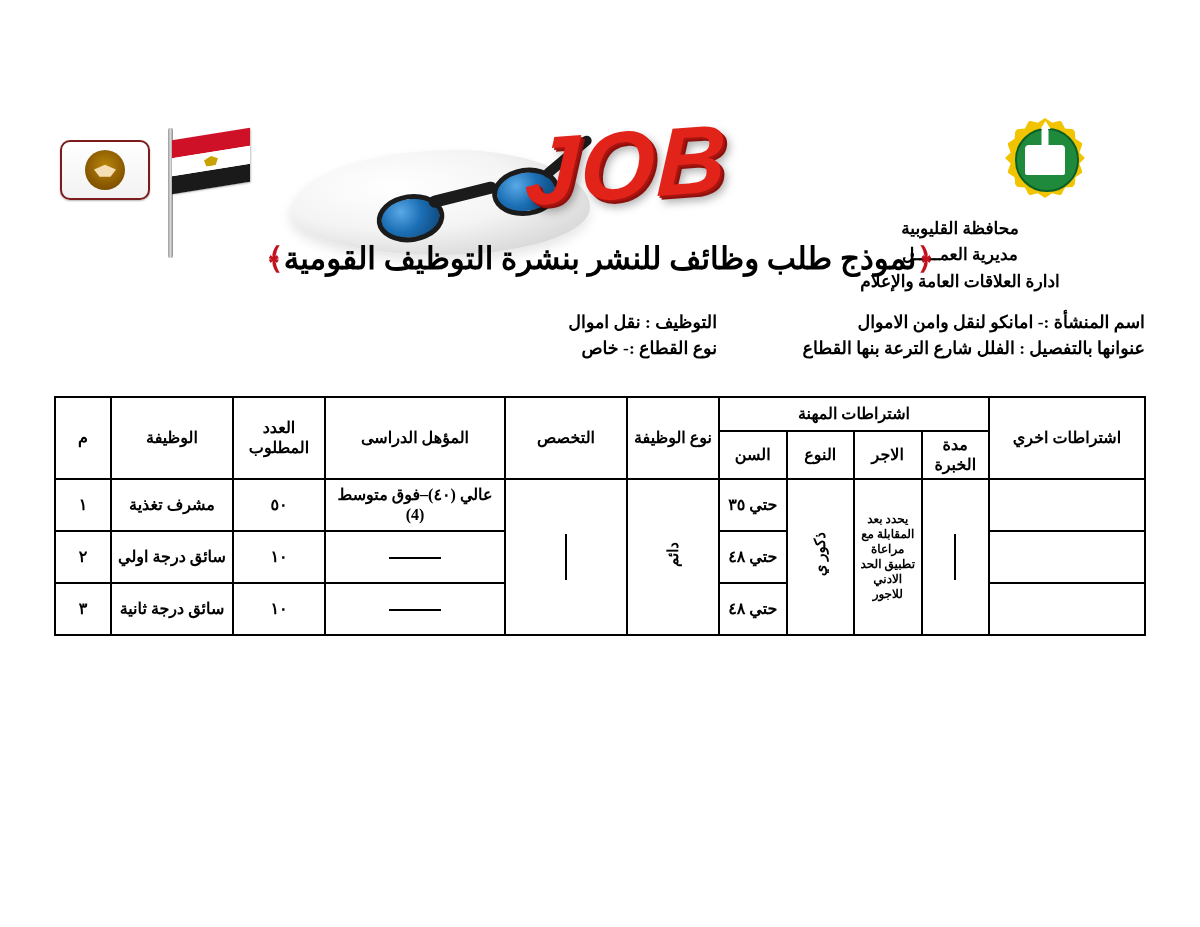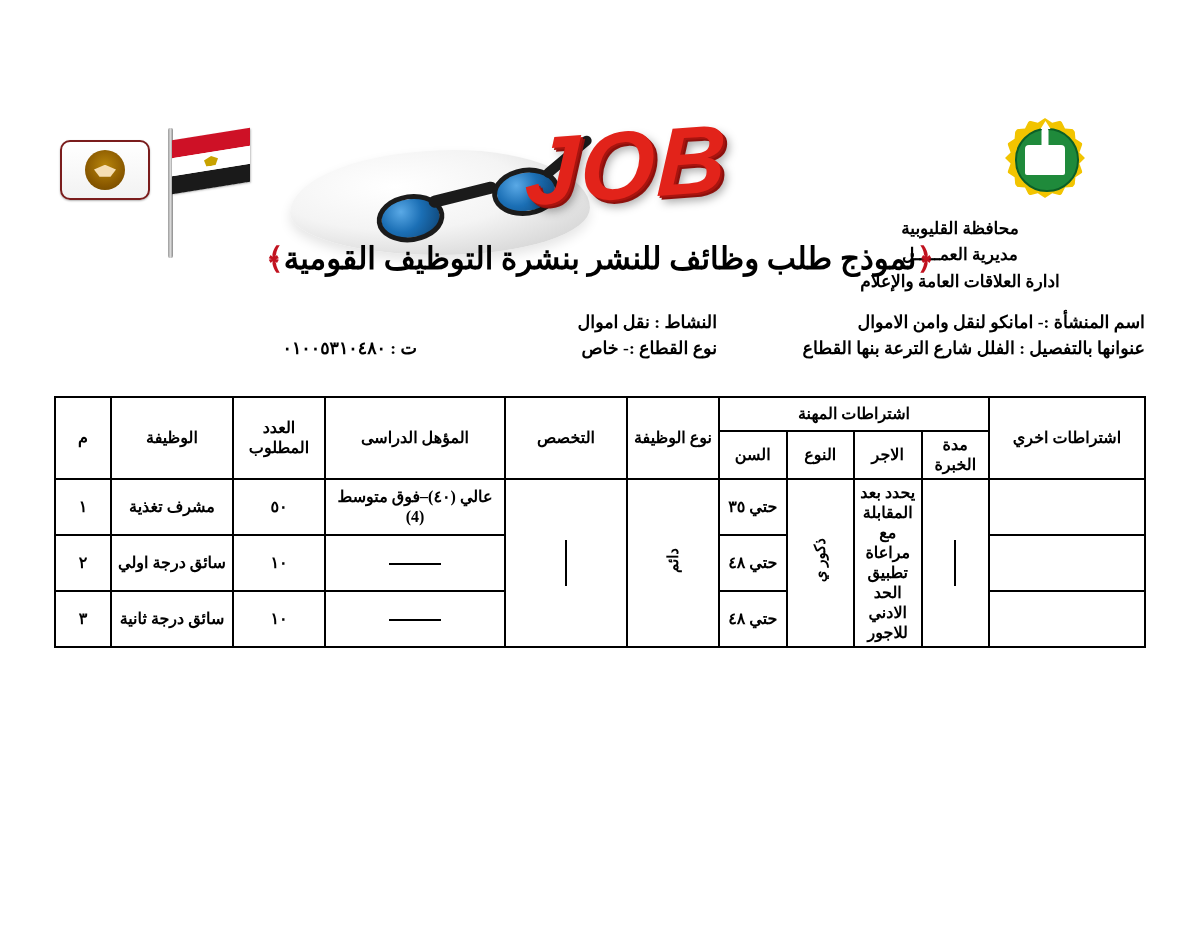--- a/index.html
+++ b/index.html
@@ -336,21 +336,21 @@
     vertical-align: middle;
   }
   .vbar {
     display: inline-block;
     width: 0;
     border-right: 2px solid #000;
     height: 100%;
     min-height: 46px;
     vertical-align: middle;
   }
-  .wage-cell { font-size: 16px; line-height: 1.3; }
+  .wage-cell { font-size: 12px; line-height: 1.3; }
 </style>
 </head>
 <body>
 
 <div class="header">
 
   <div class="emblem-badge">
     <div class="eagle"></div>
   </div>
 
@@ -392,37 +392,33 @@
   <span class="orn">﴿</span><span>نموذج طلب وظائف للنشر بنشرة التوظيف القومية</span><span class="orn">﴾</span>
 </div>
 
 <div class="info">
   <div class="info-row">
     <div class="info-right">
       <span>اسم المنشأة :-</span>
       <span>امانكو لنقل وامن الاموال</span>
     </div>
     <div class="info-mid">
-      <span>النشاط :</span>
+      <span>التوظيف :</span>
       <span>نقل اموال</span>
     </div>
     <div class="info-left"></div>
   </div>
   <div class="info-row">
     <div class="info-right">
       <span>عنوانها بالتفصيل :</span>
       <span>الفلل شارع الترعة بنها القطاع</span>
     </div>
     <div class="info-mid">
       <span>نوع القطاع :-</span>
       <span>خاص</span>
-    </div>
-    <div class="info-left">
-      <span>ت   :</span>
-      <span>٠١٠٠٥٣١٠٤٨٠</span>
     </div>
   </div>
 </div>
 
 <div class="tbl-wrap">
   <table class="jobs">
     <thead>
       <tr class="row-h1">
         <th class="h-other" rowspan="2">اشتراطات اخري</th>
         <th colspan="4">اشتراطات المهنة</th>

